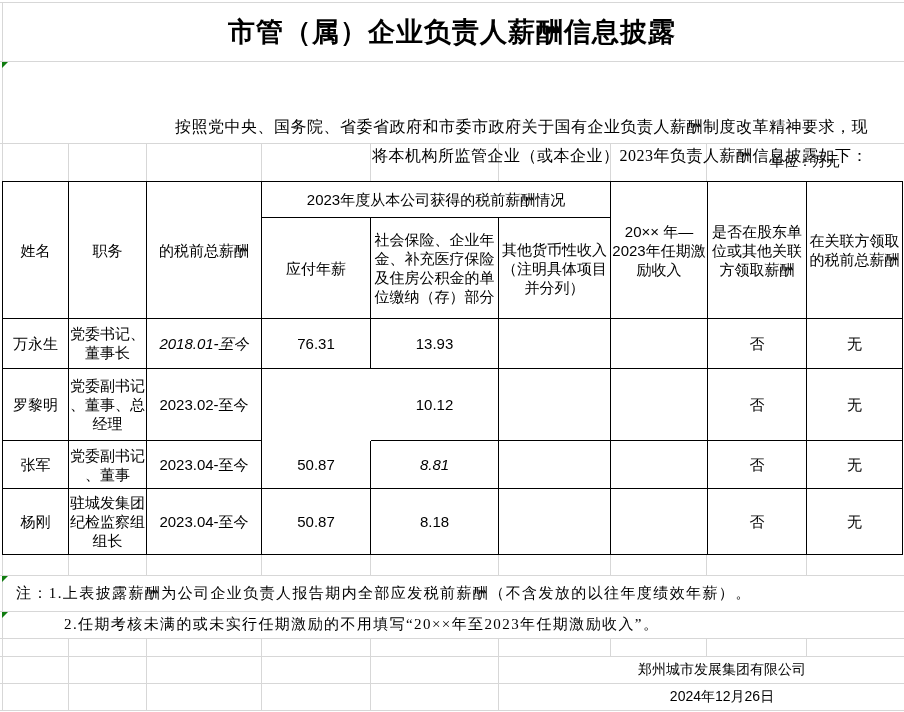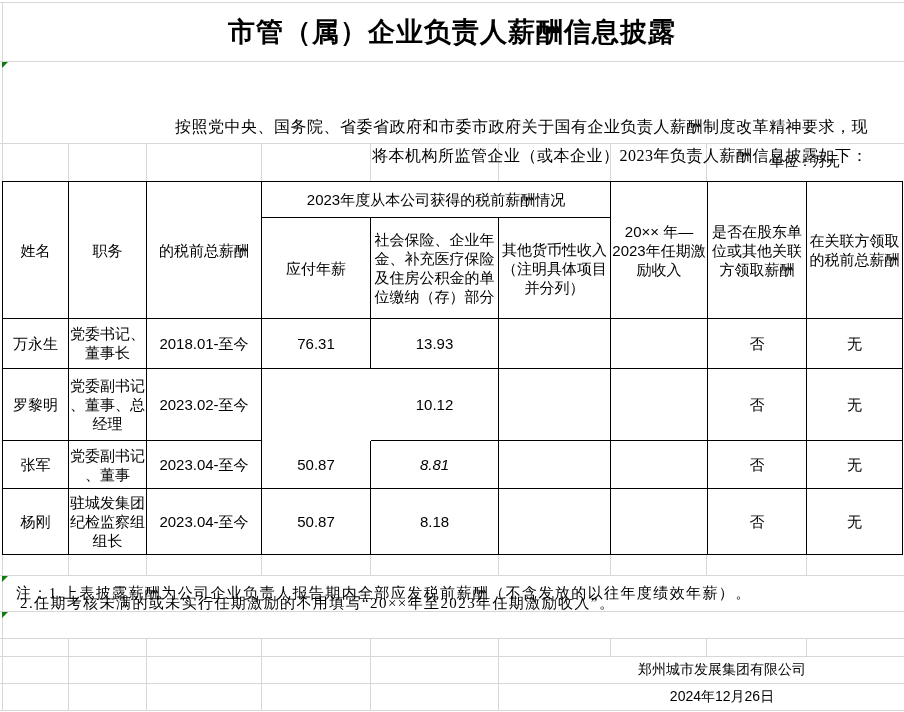--- a/index.html
+++ b/index.html
@@ -44,21 +44,21 @@
     overflow:hidden; padding:1px; box-sizing:border-box;
   }
   .lastcol { border-right:none; }
   .lastrow { border-bottom:none; }
   .note {
     position:absolute; left:0; width:904px; box-sizing:border-box;
     display:flex; align-items:center;
     font-size:15px; letter-spacing:1.4px; white-space:pre;
   }
   .note1 { top:575px; height:36px; padding-left:16px; }
-  .note2 { top:590px; height:27px; padding-left:20px; }
+  .note2 { top:611px; height:27px; padding-left:64px; }
   .footcell {
     position:absolute; left:520px; width:404px; height:27px;
     display:flex; align-items:center; justify-content:center;
     font-family:"Liberation Sans","DejaVu Sans",sans-serif; font-size:14px;
   }
   .fc1 { top:656px; }
   .fc2 { top:683px; }
 </style>
 </head>
 <body>
@@ -134,21 +134,21 @@
 励收入</div>
     <div class="c" style="grid-area:1/8/3/9;">是否在股东单
 位或其他关联
 方领取薪酬</div>
     <div class="c lastcol" style="grid-area:1/9/3/10;">在关联方领取
 的税前总薪酬</div>
 
     <div class="c" style="grid-area:3/1;">万永生</div>
     <div class="c" style="grid-area:3/2;font-family:Liberation Serif, serif;">党委书记、
 董事长</div>
-    <div class="c" style="grid-area:3/3;">2018.01-至今</div>
+    <div class="c" style="grid-area:3/3;font-style:italic;">2018.01-至今</div>
     <div class="c" style="grid-area:3/4;">76.31</div>
     <div class="c" style="grid-area:3/5;">13.93</div>
     <div class="c" style="grid-area:3/6;"></div>
     <div class="c" style="grid-area:3/7;"></div>
     <div class="c" style="grid-area:3/8;">否</div>
     <div class="c lastcol" style="grid-area:3/9;">无</div>
 
     <div class="c" style="grid-area:4/1;">罗黎明</div>
     <div class="c" style="grid-area:4/2;">党委副书记
 、董事、总

